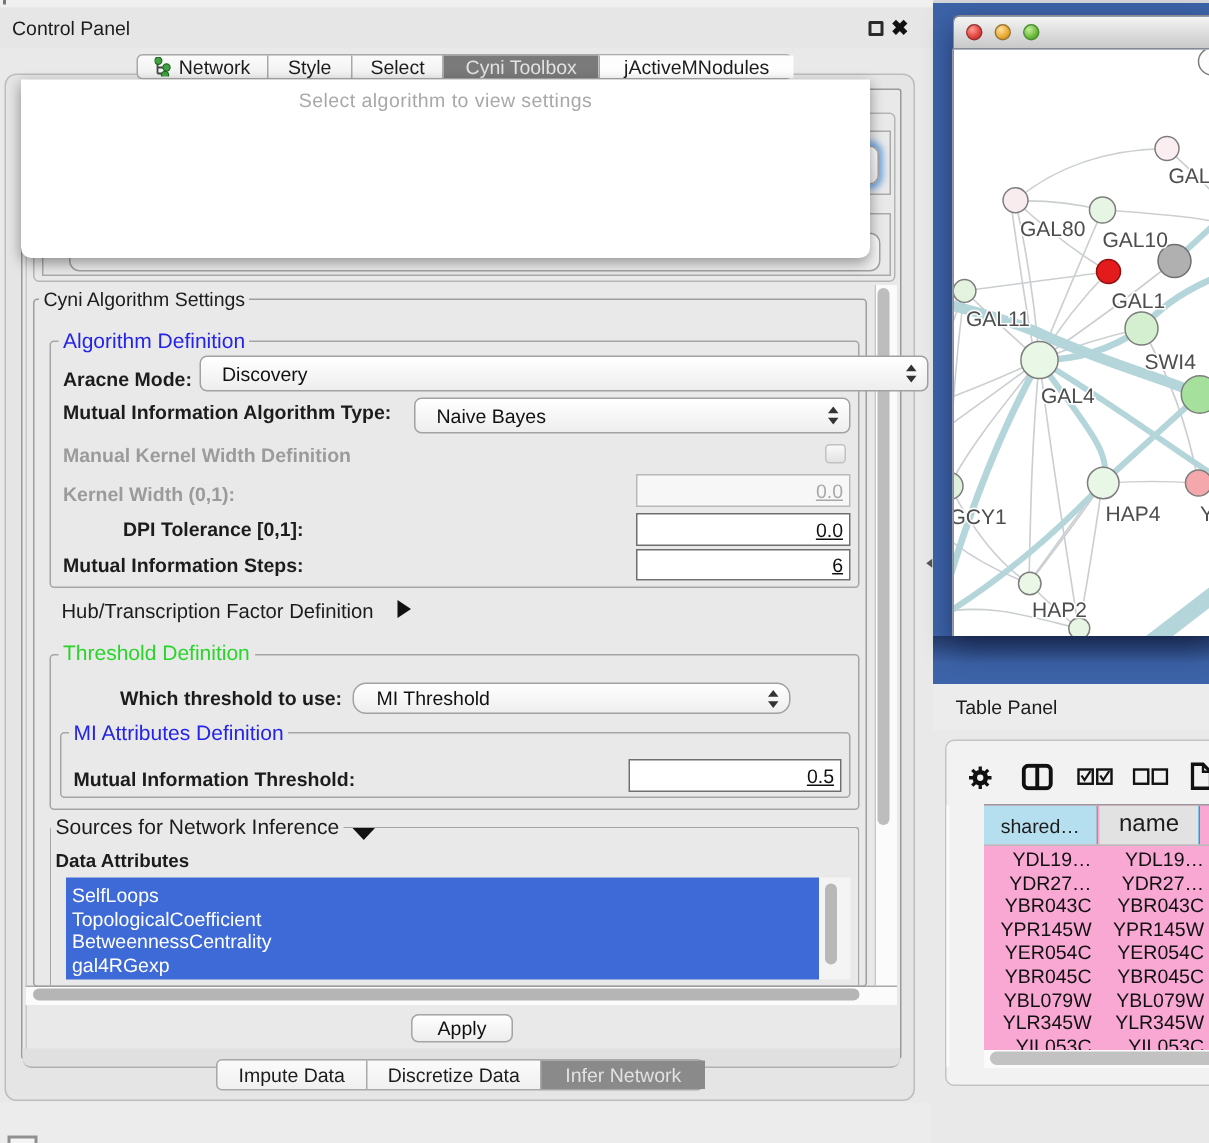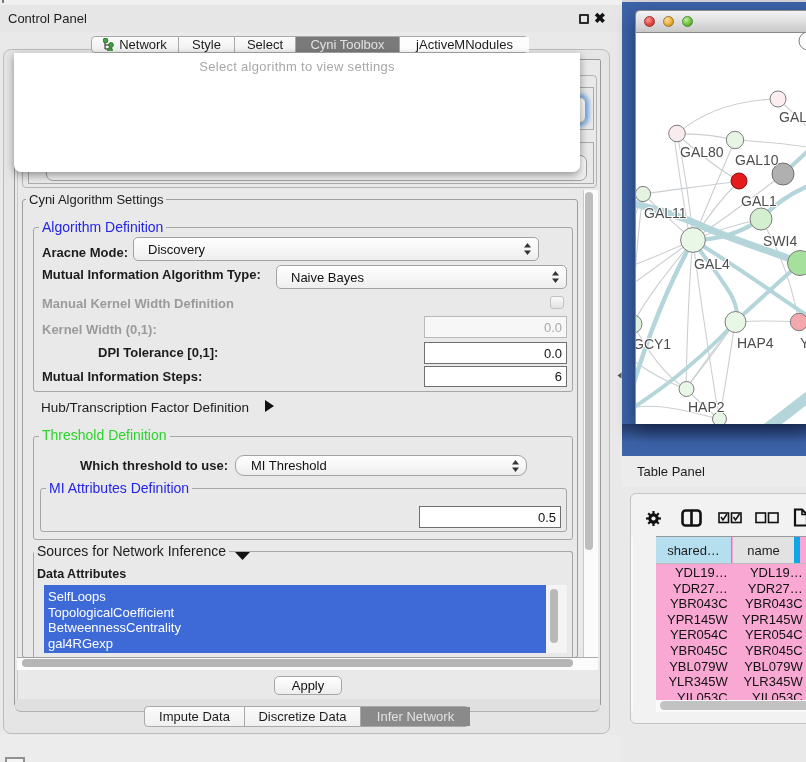--- a/index.html
+++ b/index.html
@@ -5,21 +5,21 @@
 * { margin:0; padding:0; box-sizing:border-box; }
 html,body { width:806px; height:762px; overflow:hidden; background:#E9E9E9;
   font-family:"Liberation Sans", sans-serif; }
 .abs { position:absolute; }
 #stage { position:relative; width:806px; height:762px; }
 .lbl { position:absolute; font-size:13px; color:#1c1c1c; white-space:nowrap; }
 .b { font-weight:bold; }
 .dis { color:#9b9b9b; }
 .tf { position:absolute; background:#fff; border:1px solid #6f6f6f;
   font-size:13px; color:#111; text-align:right; padding:0 4px 0 4px;
-  display:flex; align-items:center; justify-content:flex-end; }
+  display:flex; align-items:center; justify-content:flex-end;text-decoration:underline; }
 .tf.dis2 { background:#f7f7f7; border:1px solid #b9b9b9; color:#a8a8a8; }
 .cb { position:absolute; background:linear-gradient(#ffffff,#eeeeee);
   border:1px solid #a2a2a2; border-radius:5px; font-size:13px; color:#111;
   display:flex; align-items:center; }
 .cb .arr { position:absolute; right:6px; top:50%; transform:translateY(-50%);
   width:9px; height:14px; }
 .grp { position:absolute; border:1px solid #a6a6a6; border-radius:3px; }
 .gtitle { position:absolute; font-size:13px; background:#E9E9E9; padding:0 3px;
   white-space:nowrap; line-height:13px; }
 .seg { position:absolute; top:0; height:100%; display:flex; align-items:center;
@@ -81,41 +81,41 @@
   <div class="abs" style="left:17px;top:657px;width:581px;height:13px;background:#fbfbfb;border-top:1px solid #aaa;"></div>
   <div class="abs" style="left:22px;top:659px;width:551px;height:8px;background:#b5b5b5;border-radius:4px;"></div>
 
   <div class="grp" style="left:22px;top:199px;width:556px;height:459px;border-color:#9e9e9e;"></div>
   <div class="gtitle" style="left:26px;top:193px;color:#1c1c1c;">Cyni Algorithm Settings</div>
 
   <div class="grp" style="left:33px;top:227px;width:540px;height:165px;"></div>
   <div class="gtitle" style="left:39px;top:221px;color:#2424e8;font-size:14px;">Algorithm Definition</div>
 
   <div class="lbl b" style="left:42px;top:245px;">Aracne Mode:</div>
-  <div class="cb" style="left:133px;top:237px;width:406px;height:24px;">
+  <div class="cb" style="left:133px;top:237px;width:486px;height:24px;">
     <span style="margin-left:14px;">Discovery</span>
     <svg class="arr" viewBox="0 0 9 14">
         <path d="M4.5 1 L8 5.5 L1 5.5 Z" fill="#333"></path>
         <path d="M4.5 13 L1 8.5 L8 8.5 Z" fill="#333"></path>
       </svg>
   </div>
   <div class="lbl b" style="left:42px;top:267px;">Mutual Information Algorithm Type:</div>
   <div class="cb" style="left:276px;top:265px;width:291px;height:24px;">
     <span style="margin-left:14px;">Naive Bayes</span>
     <svg class="arr" viewBox="0 0 9 14">
         <path d="M4.5 1 L8 5.5 L1 5.5 Z" fill="#333"></path>
         <path d="M4.5 13 L1 8.5 L8 8.5 Z" fill="#333"></path>
       </svg>
   </div>
   <div class="lbl b dis" style="left:42px;top:296px;">Manual Kernel Width Definition</div>
   <div class="abs" style="left:550px;top:296px;width:14px;height:13px;border-radius:3px;
        border:1px solid #c2c2c2;background:linear-gradient(#fafafa,#e2e2e2);"></div>
   <div class="lbl b dis" style="left:42px;top:322px;">Kernel Width (0,1):</div>
   <div class="tf dis2" style="left:424px;top:316px;width:143px;height:22px;">0.0</div>
-  <div class="lbl b" style="left:58px;top:345px;padding-left:40px;">DPI Tolerance [0,1]:</div>
+  <div class="lbl b" style="left:42px;top:345px;padding-left:40px;">DPI Tolerance [0,1]:</div>
   <div class="tf" style="left:424px;top:342px;width:143px;height:22px;">0.0</div>
   <div class="lbl b" style="left:42px;top:369px;">Mutual Information Steps:</div>
   <div class="tf" style="left:424px;top:366px;width:143px;height:21px;">6</div>
 
   <div class="lbl" style="left:41px;top:400px;font-size:13.5px;">Hub/Transcription Factor Definition</div>
   <svg class="abs" style="left:263px;top:399px;" width="12" height="14" viewBox="0 0 12 14">
     <path d="M2 1 L11 7 L2 13 Z" fill="#111"></path>
     </svg>
 
   <div class="grp" style="left:33px;top:436px;width:540px;height:104px;"></div>
@@ -125,20 +125,21 @@
   <div class="cb" style="left:235px;top:455px;width:292px;height:21px;border-radius:9px;">
     <span style="margin-left:15px;">MI Threshold</span>
     <svg class="arr" viewBox="0 0 9 14">
         <path d="M4.5 1 L8 5.5 L1 5.5 Z" fill="#333"></path>
         <path d="M4.5 13 L1 8.5 L8 8.5 Z" fill="#333"></path>
       </svg>
   </div>
 
   <div class="grp" style="left:40px;top:488px;width:527px;height:44px;"></div>
   <div class="gtitle" style="left:46px;top:482px;color:#2424e8;font-size:14px;">MI Attributes Definition</div>
+  <div class="lbl b" style="left:49px;top:512px;">Mutual Information Threshold:</div>
   <div class="tf" style="left:419px;top:506px;width:142px;height:22px;">0.5</div>
 
   <div class="grp" style="left:33px;top:551px;width:540px;height:106px;border-bottom:none;border-radius:3px 3px 0 0;"></div>
   <div class="gtitle" style="left:34px;top:545px;color:#1c1c1c;font-size:14px;">Sources for Network Inference</div>
   <svg class="abs" style="left:234px;top:551px;" width="17" height="10" viewBox="0 0 17 10">
     <path d="M1 1 L16 1 L8.5 9 Z" fill="#111"></path>
     </svg>
   <div class="lbl b" style="left:37px;top:567px;font-size:12.5px;">Data Attributes</div>
 
   <div class="abs" style="left:44px;top:585px;width:502px;height:68px;background:#3e6ad7;overflow:hidden;">
@@ -305,22 +306,22 @@
     <path d="M9 1.5 L9 6.5 L14 6.5" fill="none" stroke="#111" stroke-width="1.6"></path>
   </svg>
 
   <div class="abs" style="left:631px;top:537px;width:2px;height:174px;background:#fbfbfb;"></div>
   <div class="abs" style="left:656px;top:536px;width:173px;height:176px;background:#f9a8d4;
        border-top:1px solid #999;overflow:hidden;text-align:right;">
     <div class="abs" style="left:0;top:0;width:76px;height:26px;background:#b5dfee;
          border-right:1px solid #9a9a9a;display:flex;align-items:center;justify-content:center;
          font-size:13px;color:#1c1c1c;">shared…</div>
     <div class="abs" style="left:77px;top:0;width:67px;height:26px;background:#e2e2e2;
-         border-right:6px solid #0ea5e9;display:flex;align-items:center;justify-content:center;
-         font-size:13px;color:#1c1c1c;">name</div>
+         border-right:1px solid #0ea5e9;display:flex;align-items:center;justify-content:center;
+         font-size:16px;color:#1c1c1c;">name</div>
     <div class="abs" style="left:153px;top:0;width:20px;height:26px;background:#b5dfee;overflow:hidden;
          font-size:13px;color:#1c1c1c;">
         <span style="position:absolute;left:11px;top:6px;">A</span>
       </div>
     <div class="abs" style="left:0;top:26px;border-bottom:1px solid #bbb;width:173px;"></div>
     <div class="abs" style="left:11px;top:28px;font-size:13px;color:#111;line-height:15.6px;white-space:nowrap;">
       YDL19…<br>YDR27…<br>YBR043C<br>YPR145W<br>YER054C<br>YBR045C<br>YBL079W<br>YLR345W<br>YIL053C</div>
     <div class="abs" style="left:86px;top:28px;font-size:13px;color:#111;line-height:15.6px;white-space:nowrap;">
       YDL19…<br>YDR27…<br>YBR043C<br>YPR145W<br>YER054C<br>YBR045C<br>YBL079W<br>YLR345W<br>YIL053C</div>
     <div class="abs" style="left:163px;top:28px;font-size:13px;color:#111;line-height:15.6px;white-space:nowrap;">

